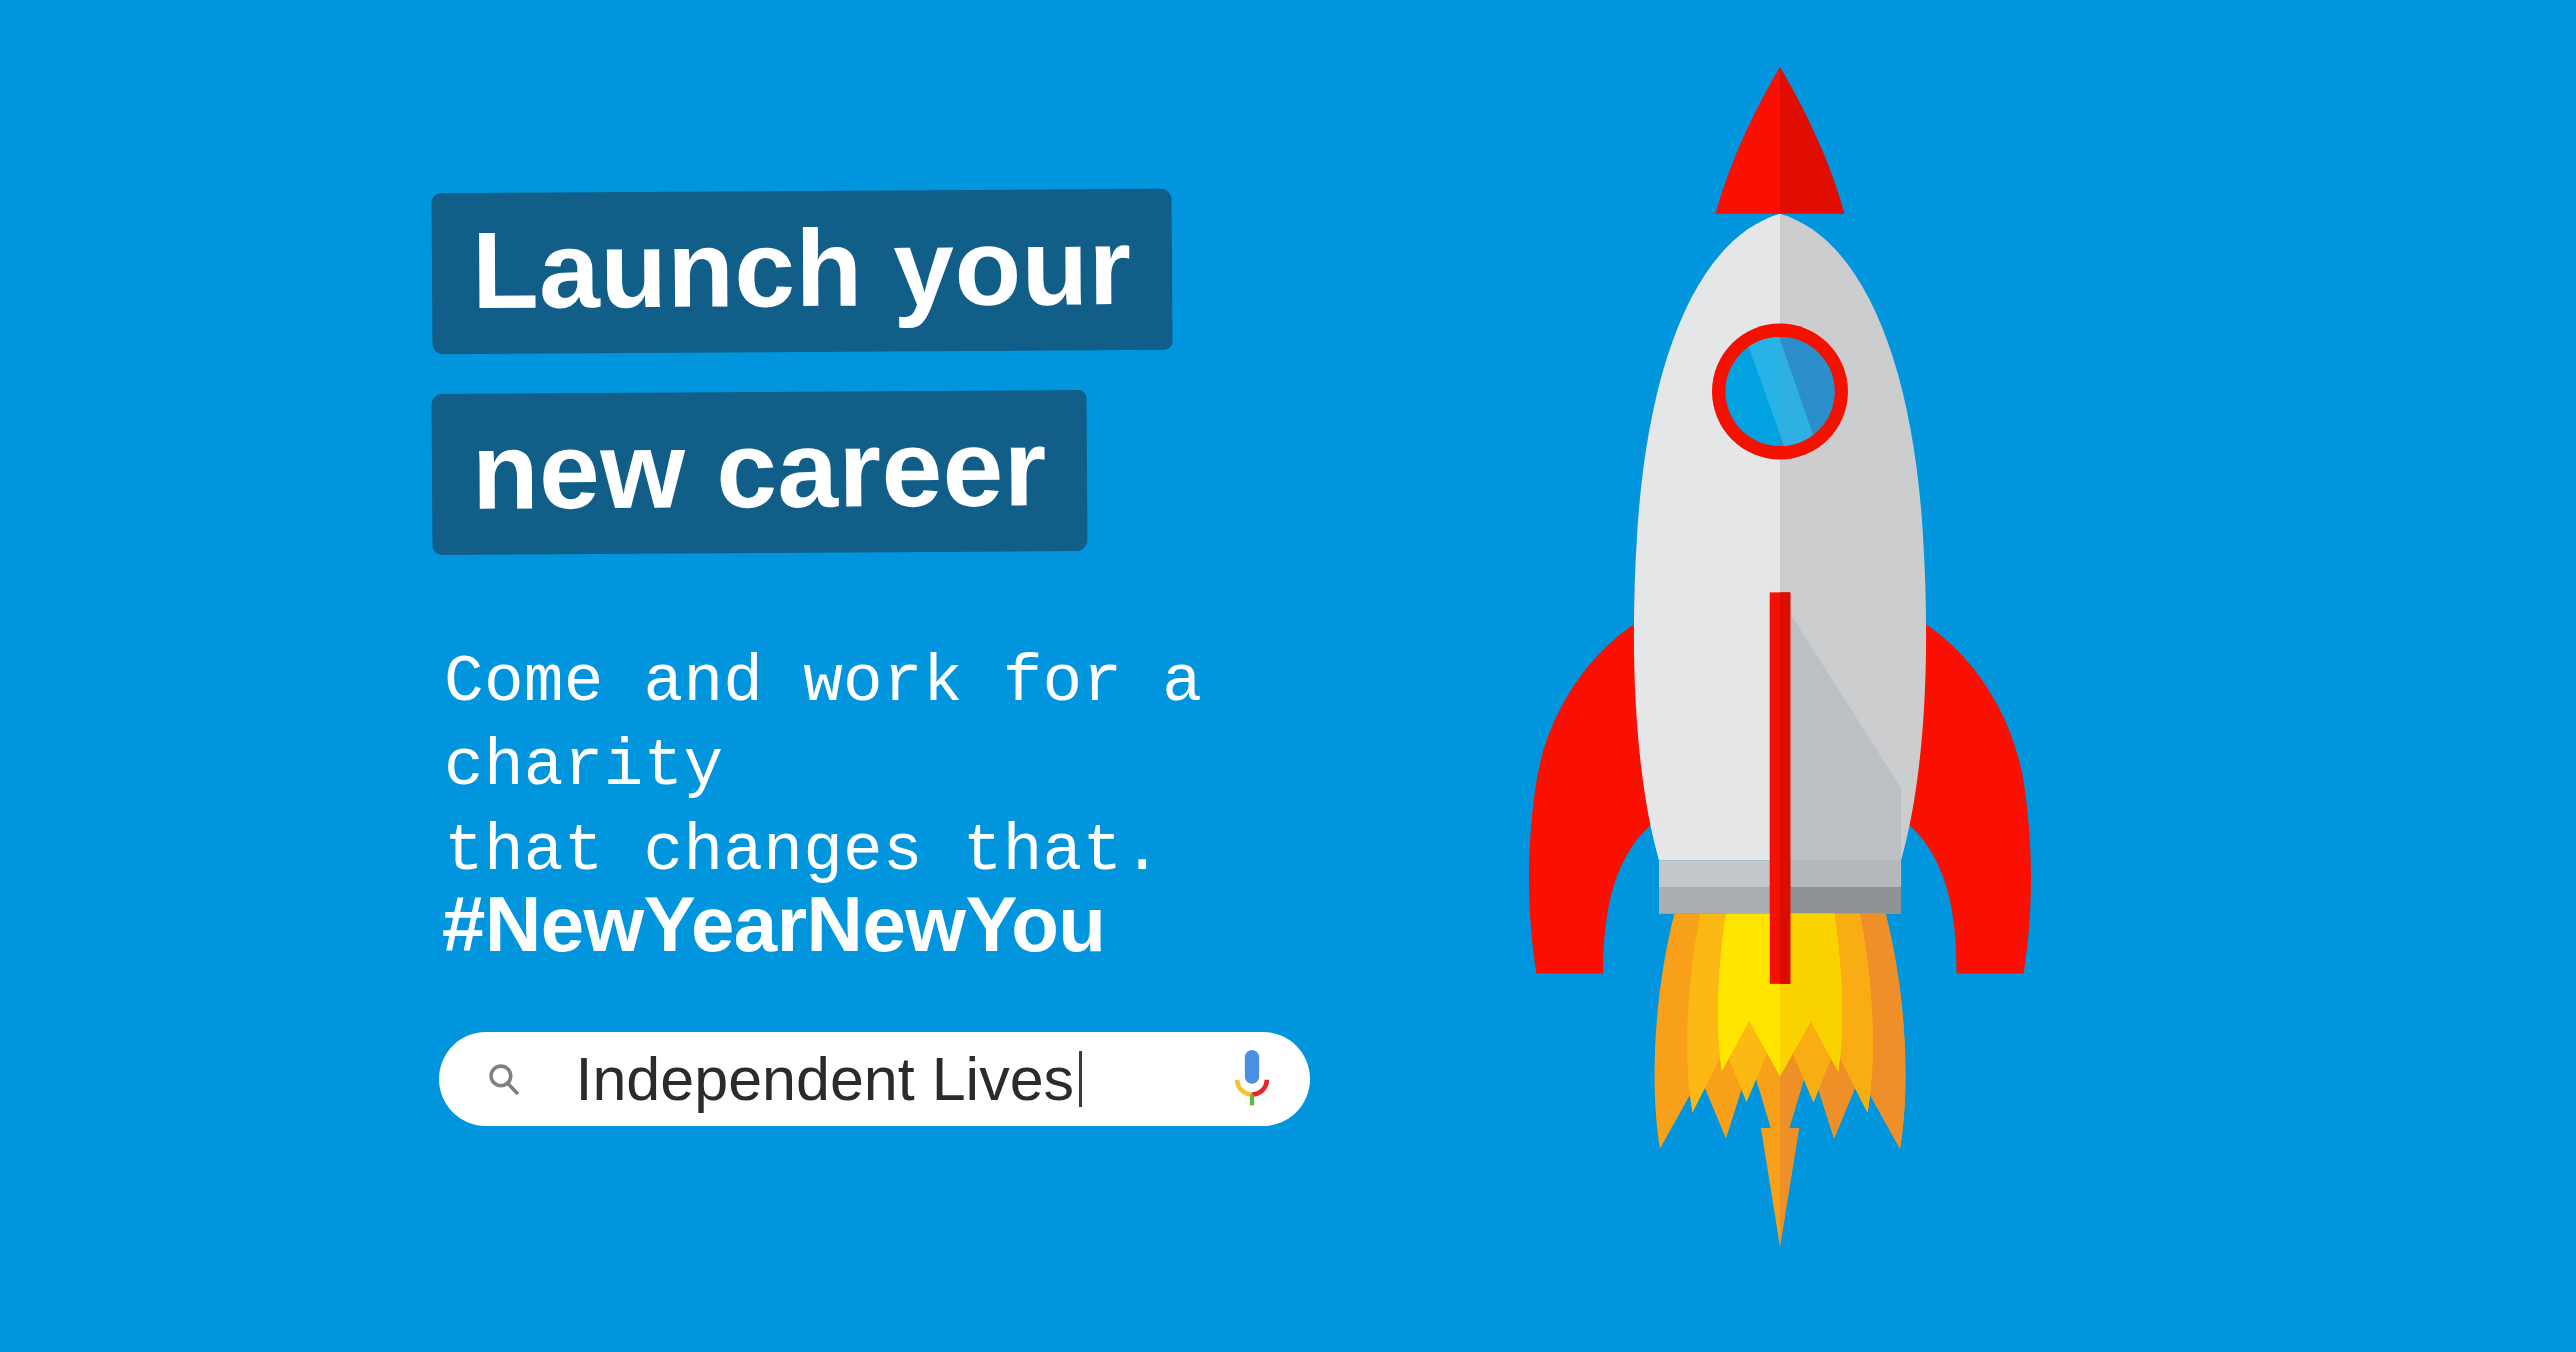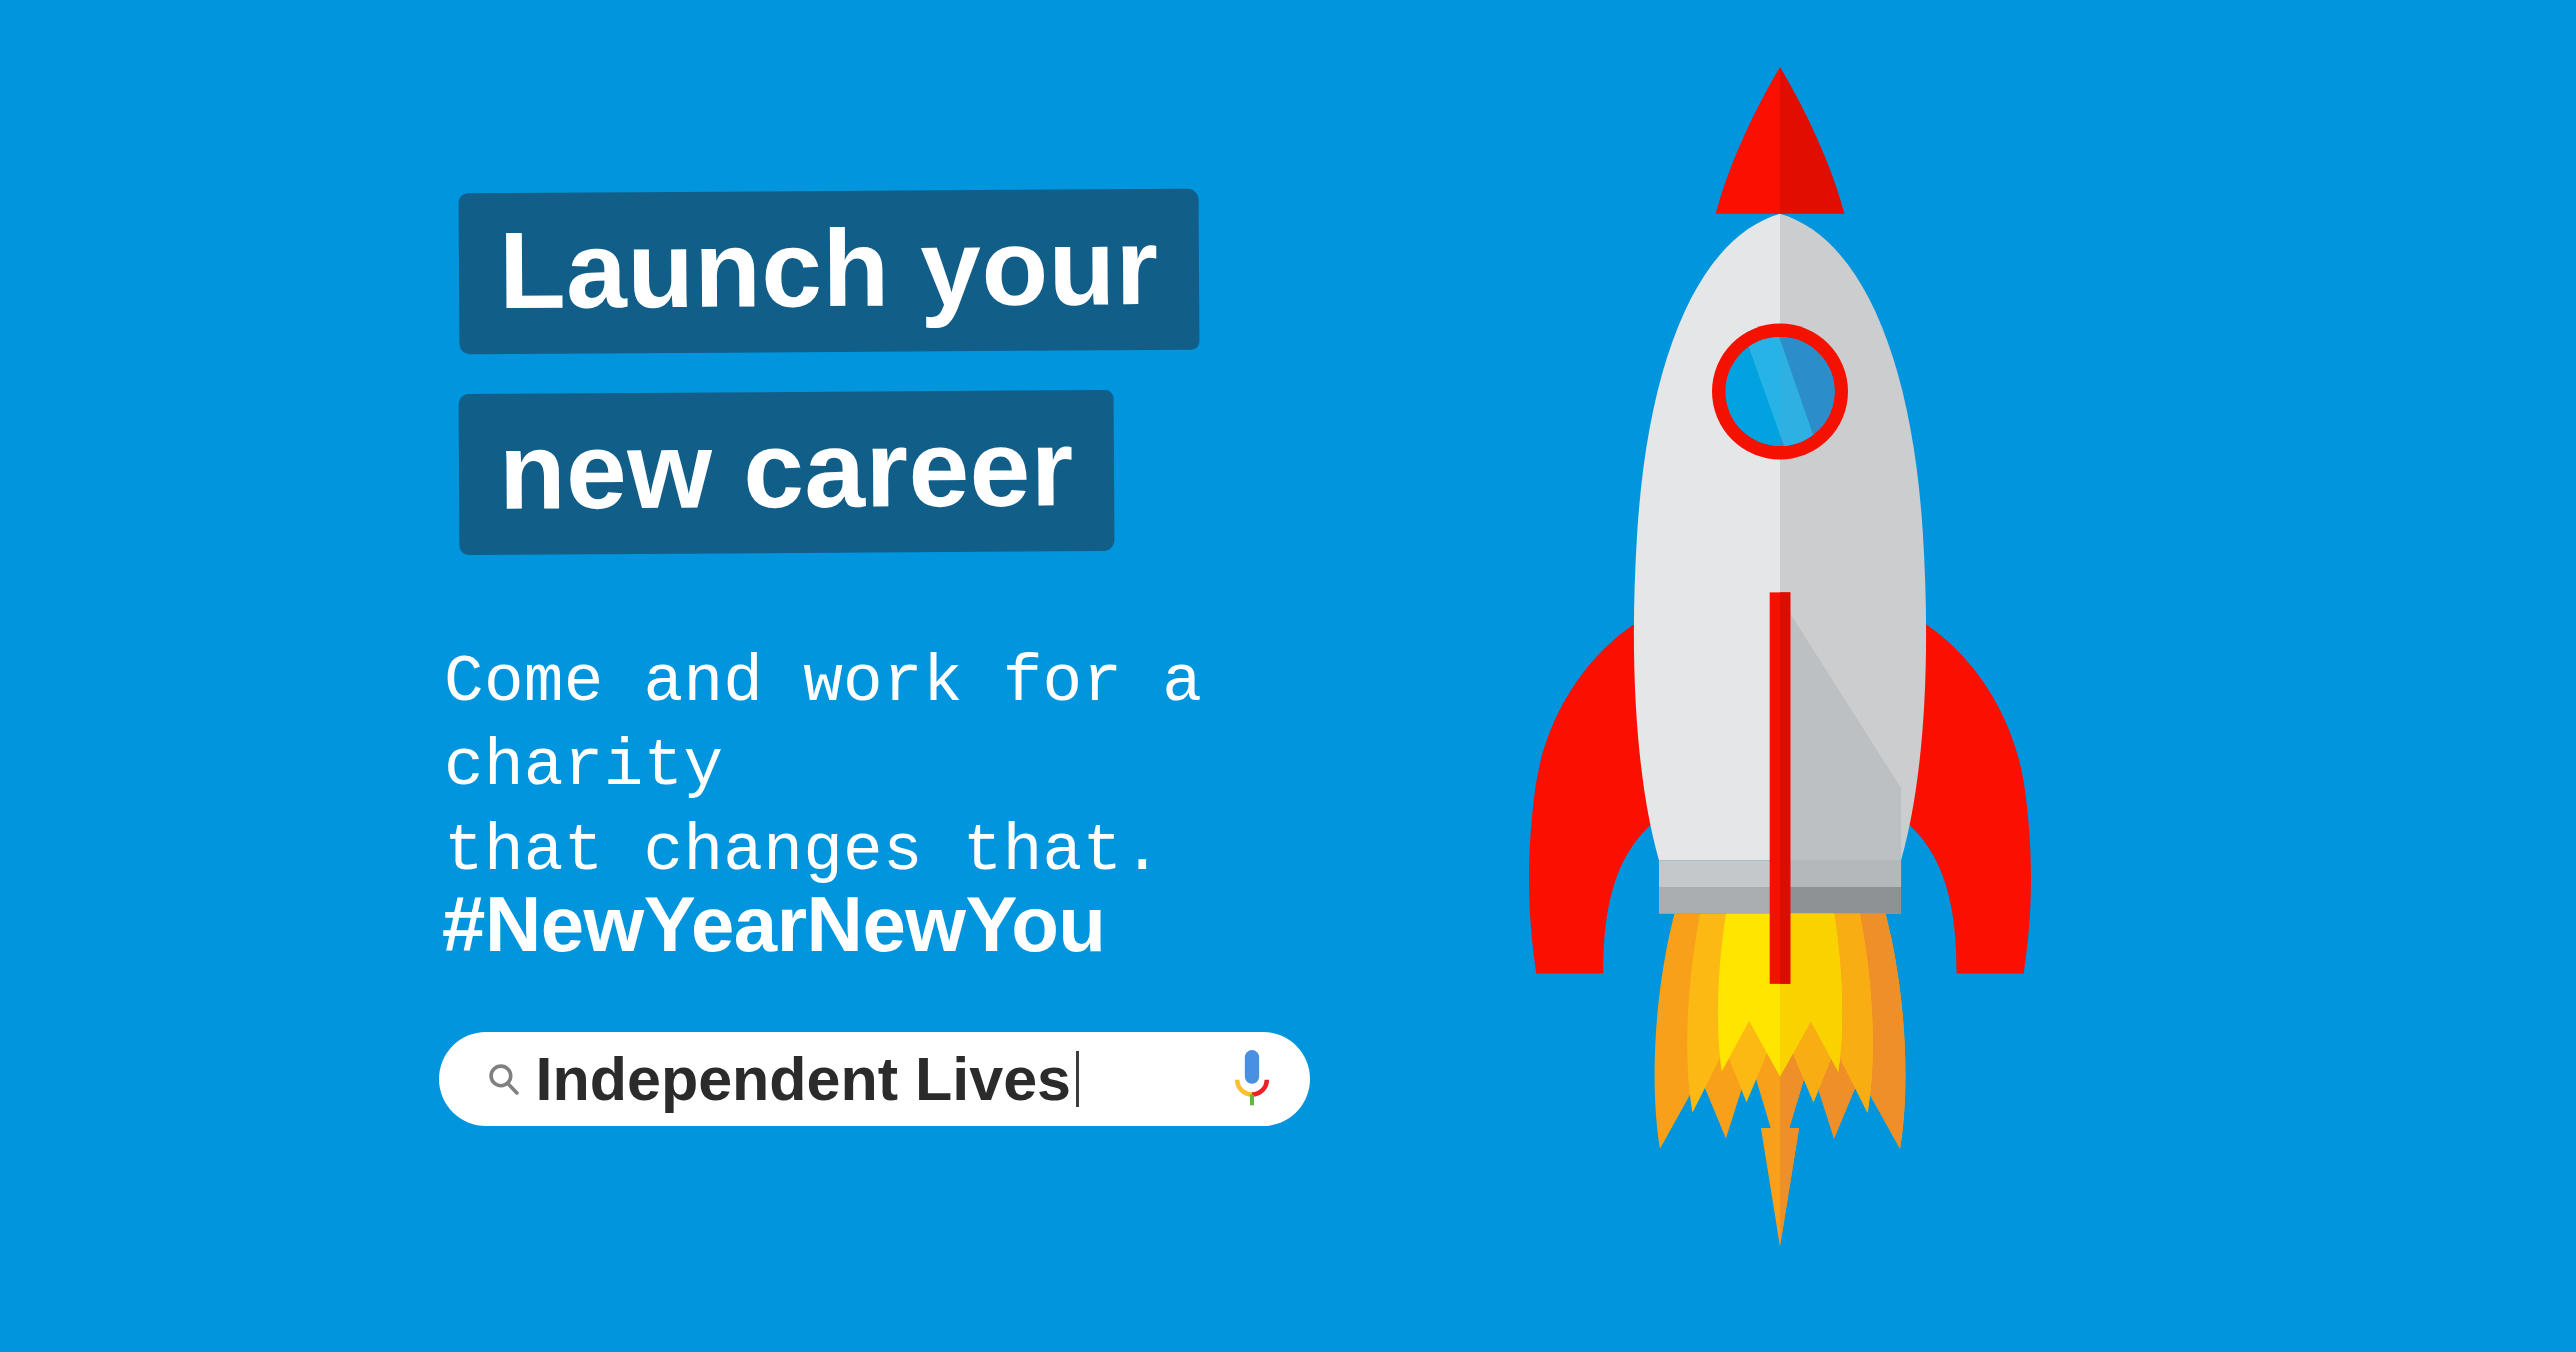--- a/index.html
+++ b/index.html
@@ -20,21 +20,21 @@
   #text-col {
     position: absolute;
     left: 0;
     top: 0;
     width: 1391px;
     height: 100%;
   }
 
   .headline-row {
     position: absolute;
-    left: 459px;
+    left: 432px;
   }
   .headline-box {
     position: relative;
     display: inline-block;
     background: #115E89;
     color: #ffffff;
     font-weight: 700;
     font-stretch: condensed;
     letter-spacing: 0.5px;
     white-space: nowrap;
@@ -109,24 +109,25 @@
   }
   #search-input-wrap {
     flex: 1 1 auto;
     display: flex;
     align-items: center;
     min-width: 0;
   }
   #search-value {
     color: #2b2b2b;
     font-size: 61px;
-    font-weight: 700;
+    font-weight: 400;
     font-stretch: condensed;
     letter-spacing: 0px;
     white-space: nowrap;
+    margin-left: 40px;
   }
   #text-caret {
     display: inline-block;
     width: 2.6px;
     height: 56px;
     background: #3c3c3c;
     margin-left: 5.2px;
     flex: 0 0 auto;
   }
   #mic-icon {

